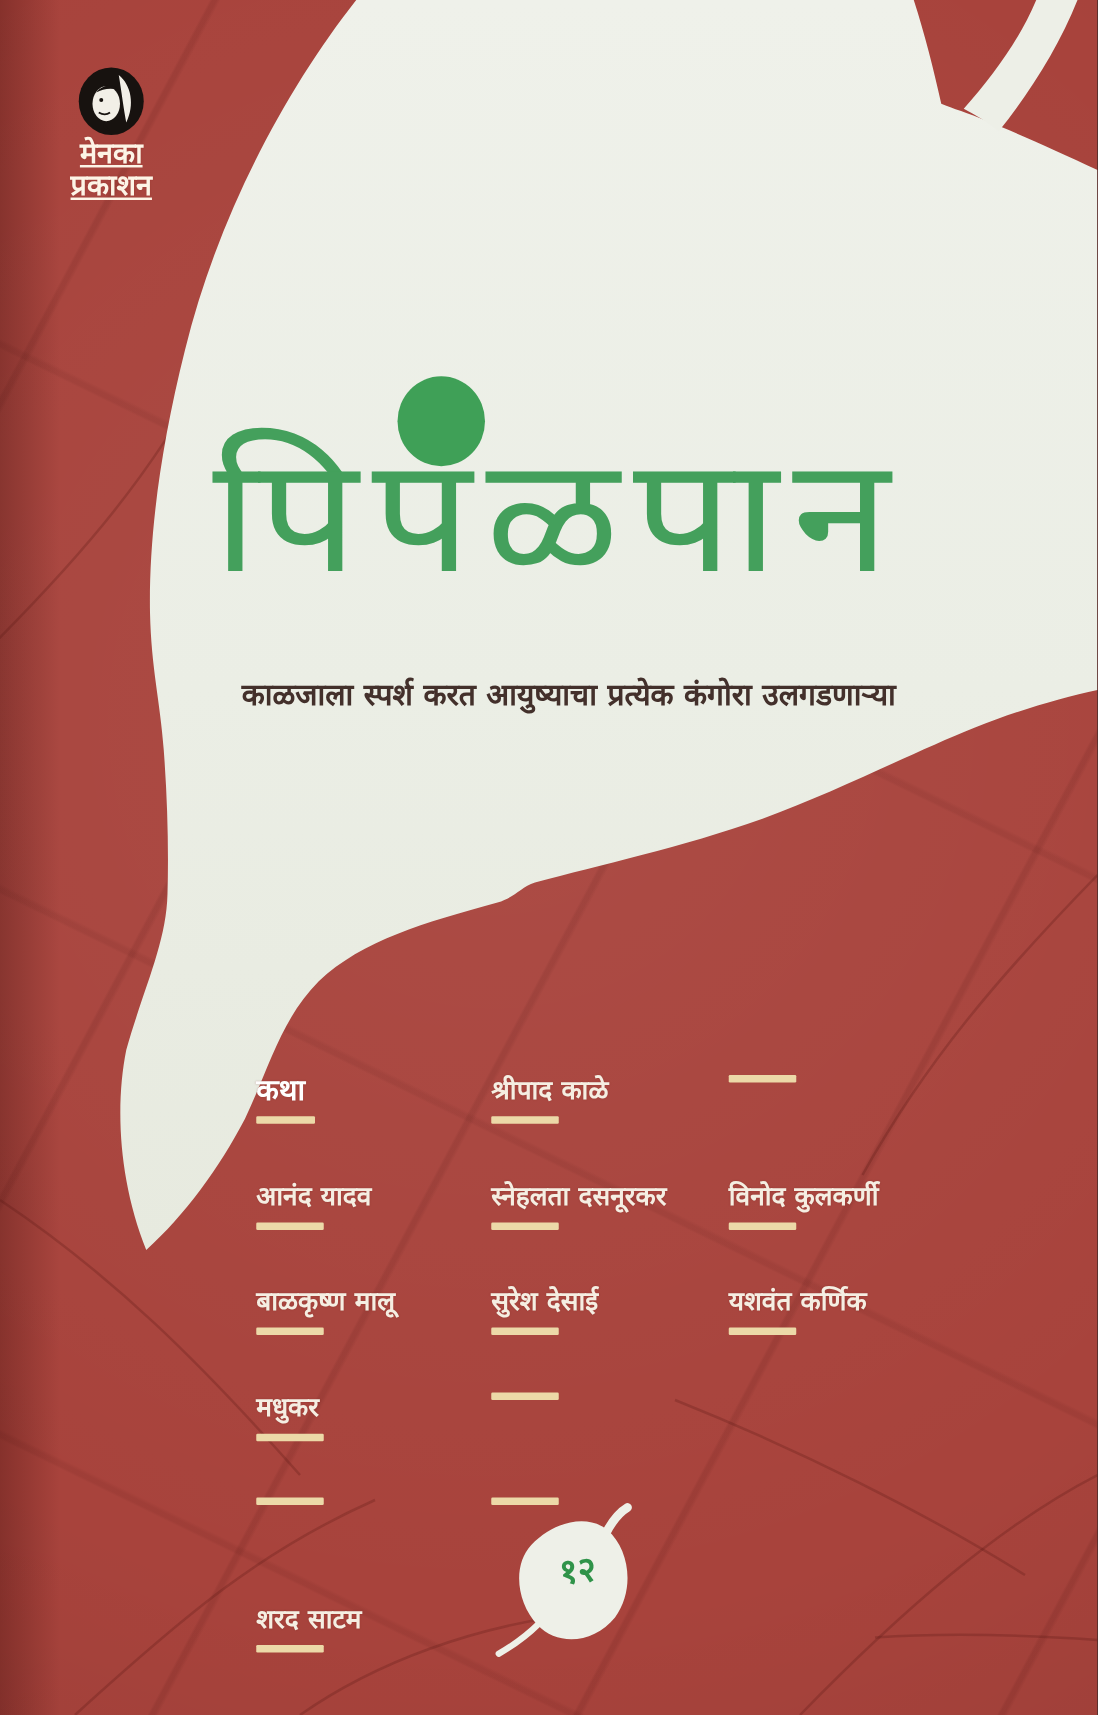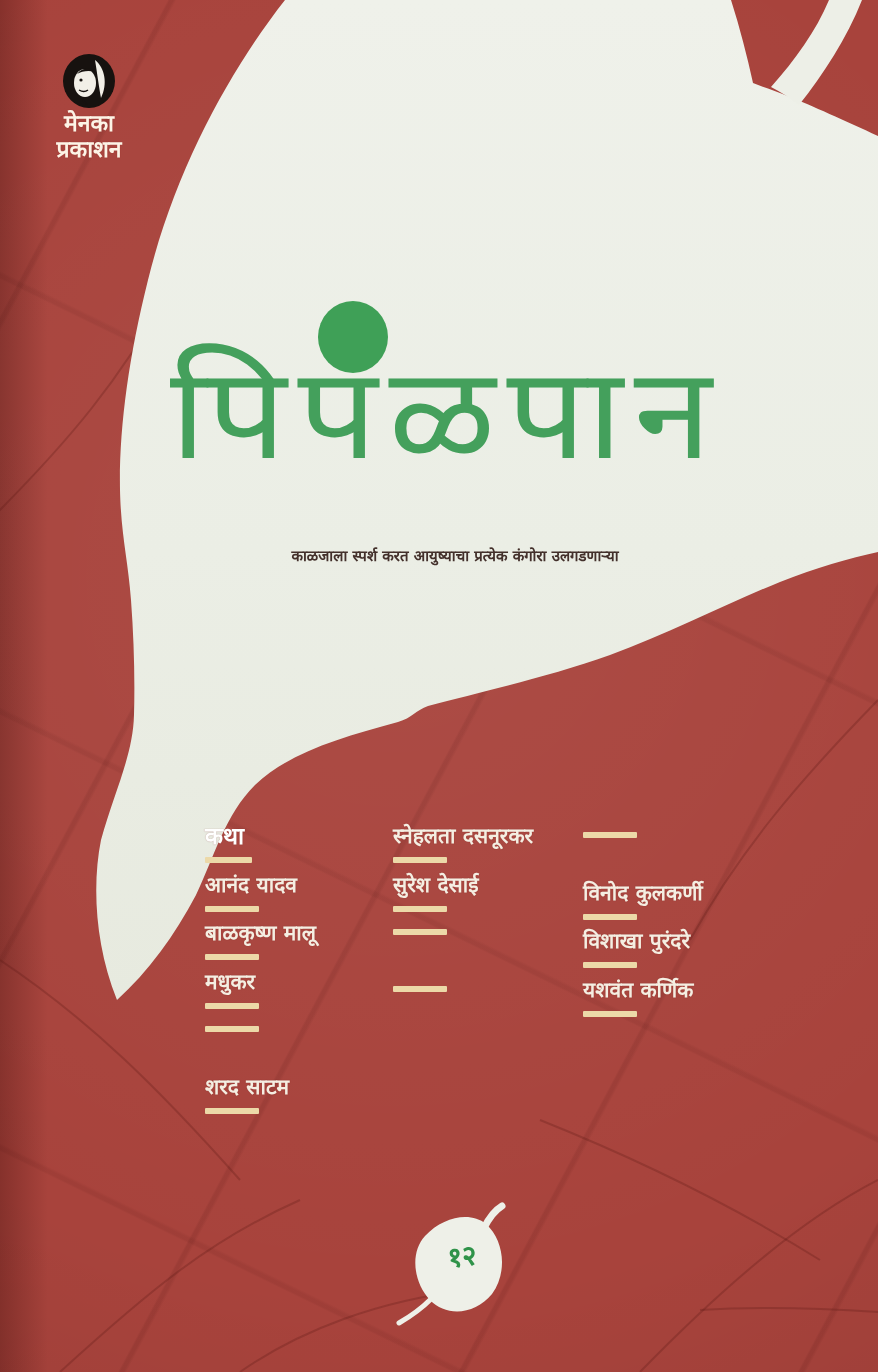--- a/index.html
+++ b/index.html
@@ -13,36 +13,36 @@
       linear-gradient(90deg, rgba(55,8,6,0.30) 0px, rgba(55,8,6,0) 48px),
       repeating-linear-gradient(118deg, rgba(0,0,0,0) 0px 148px, rgba(70,12,10,0.12) 150px 153px, rgba(0,0,0,0) 156px 300px),
       repeating-linear-gradient(26deg, rgba(0,0,0,0) 0px 198px, rgba(70,12,10,0.09) 200px 203px, rgba(0,0,0,0) 206px 392px),
       #a8433c;
   }
   .art{position:absolute;left:0;top:0;width:878px;height:1372px;}
   
   .logo-block{position:absolute;left:34px;top:52px;width:110px;text-align:center;}
   .logo-mark{display:block;margin:0 auto;}
   .pub-line{color:#fdf4e6;font-weight:bold;font-size:23px;line-height:26px;text-align:center;
-            text-shadow:0 0 1px rgba(120,20,15,0.4);}
+            text-shadow:0 0 1px rgba(120,20,15,0.4);text-decoration:underline;}
   
   .title-dot{position:absolute;left:318px;top:301px;width:70px;height:72px;border-radius:50%;}
   .book-title{
     position:absolute;left:170px;top:318px;width:700px;
     font-size:128px;line-height:1.5;font-weight:normal;
     letter-spacing:10px;white-space:nowrap;
     transform:scaleX(1.10);transform-origin:left center;
   }
   
   .subtitle{position:absolute;left:120px;top:541px;width:670px;text-align:center;
-            font-size:15px;font-weight:bold;color:#43302b;line-height:30px;}
+            font-size:24px;font-weight:bold;color:#43302b;line-height:30px;}
   
   .col{position:absolute;top:824px;width:200px;}
   .col1{left:205px;} .col2{left:393px;} .col3{left:583px;}
-  .author-item{height:48.6px;}
+  .author-item{height:48.6px;margin-top:36px;}
   .author-name{font-size:21px;line-height:25px;font-weight:bold;color:#f5eee2;
                text-shadow:0 0 1px rgba(110,25,20,0.5);white-space:nowrap;}
   .heading-name{font-size:23.5px;color:#ffffff;}
   .rule-bar{width:54px;height:6px;margin-top:8px;background:#ecd9a8;border-radius:1px;}
   .heading-bar{width:47px;}
   
   .badge-number{position:absolute;left:429px;top:1236px;width:66px;text-align:center;
                 font-size:28px;font-weight:bold;color:#2f9349;transform:rotate(-7deg);}
 </style>
 </head>
@@ -150,20 +150,24 @@
       <div class="rule-bar"></div>
     </div>
     <div class="author-item">
       <div class="author-name">शरद साटम</div>
       <div class="rule-bar"></div>
     </div>
   </div>
 
   <div class="col col2">
     <div class="author-item">
+      <div class="author-name">श्रीपाद काळे</div>
+      <div class="rule-bar"></div>
+    </div>
+    <div class="author-item">
       <div class="author-name">स्नेहलता दसनूरकर</div>
       <div class="rule-bar"></div>
     </div>
     <div class="author-item">
       <div class="author-name">सुरेश देसाई</div>
       <div class="rule-bar"></div>
     </div>
     <div class="author-item">
       <div class="rule-bar"></div>
     </div>
@@ -174,24 +178,20 @@
 
   <div class="col col3">
     <div class="author-item">
       <div class="rule-bar"></div>
     </div>
     <div class="author-item">
       <div class="author-name">विनोद कुलकर्णी</div>
       <div class="rule-bar"></div>
     </div>
     <div class="author-item">
-      <div class="author-name">विशाखा पुरंदरे</div>
-      <div class="rule-bar"></div>
-    </div>
-    <div class="author-item">
       <div class="author-name">यशवंत कर्णिक</div>
       <div class="rule-bar"></div>
     </div>
   </div>
 
   <div class="badge-number">१२</div>
 
 </div>
 
 </body></html>

